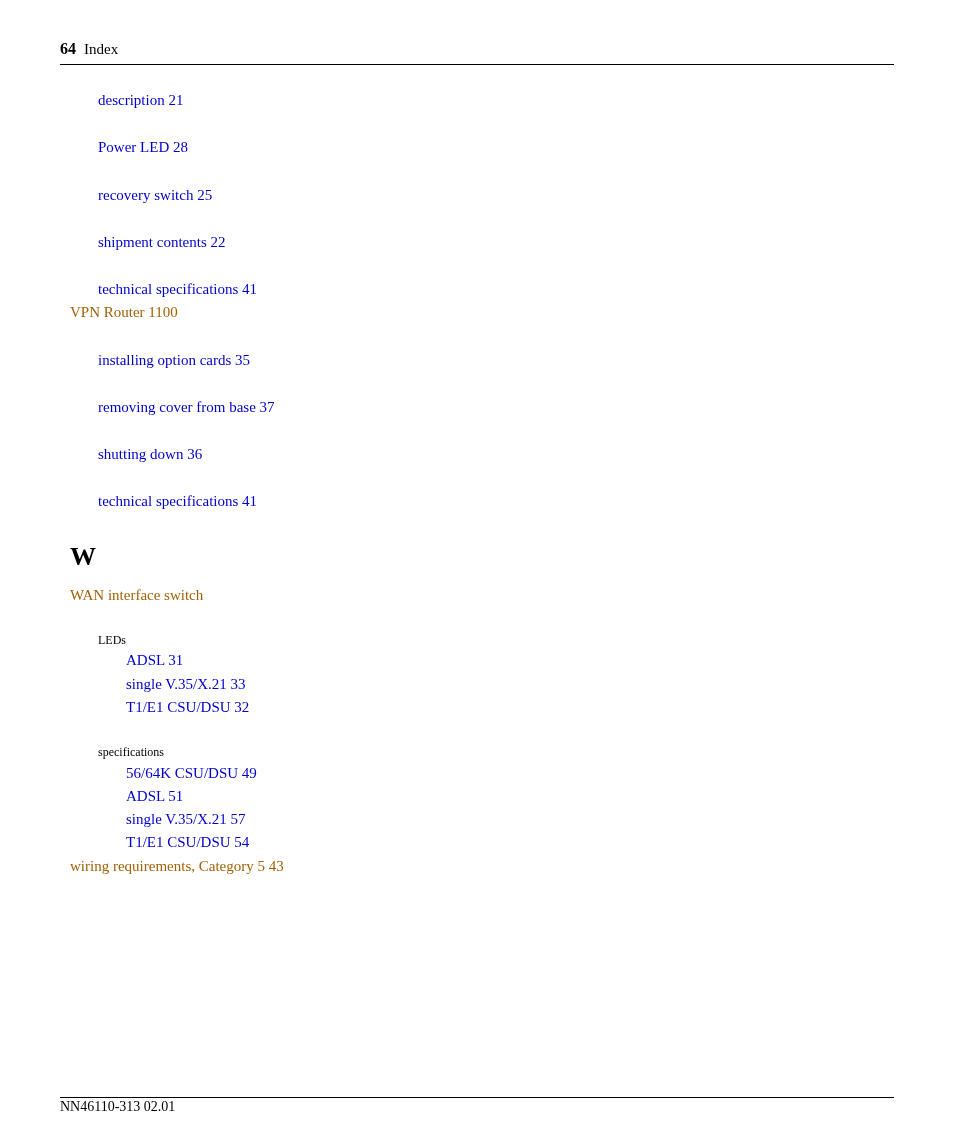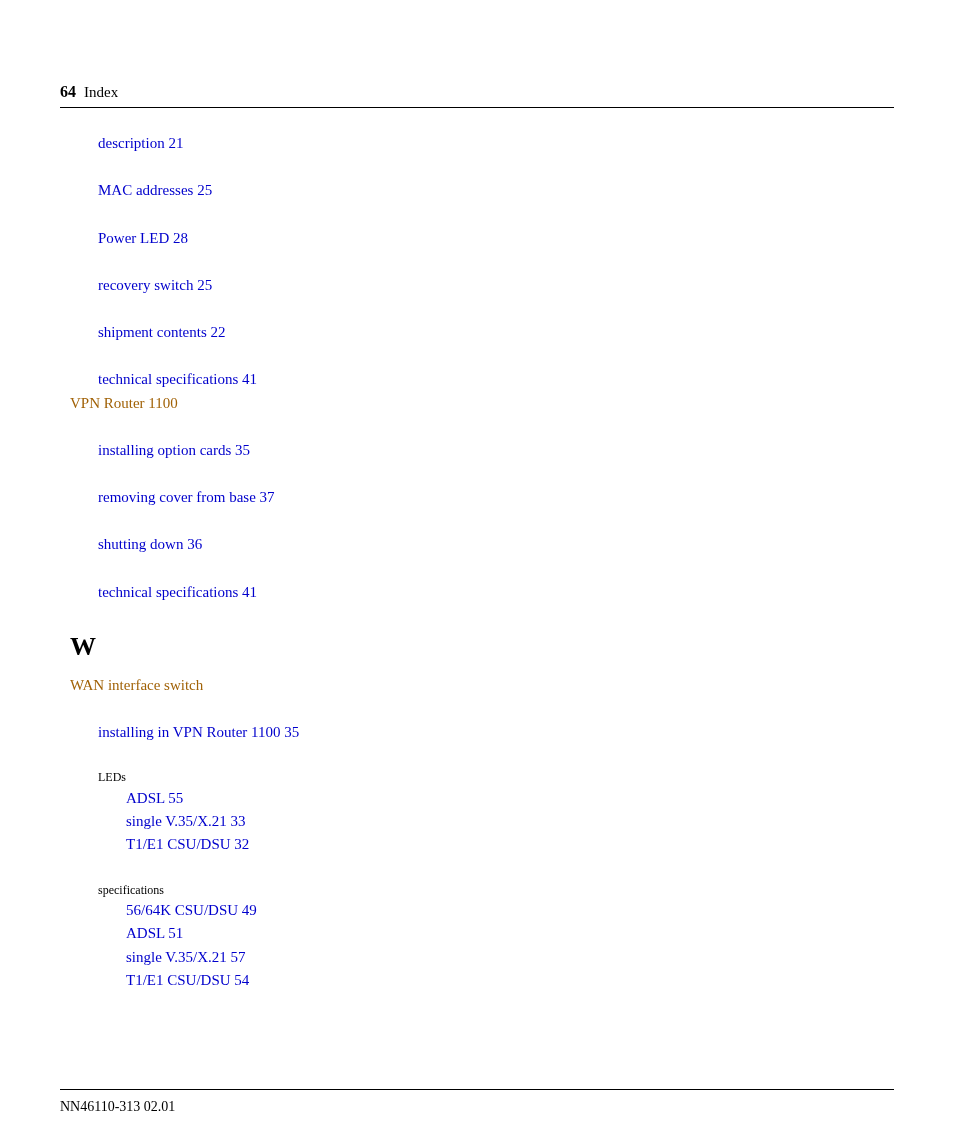--- a/index.html
+++ b/index.html
@@ -19,36 +19,35 @@
     }
 
     .page-container {
       padding: 40px 60px 60px 60px;
       min-height: 1145px;
       position: relative;
     }
 
     .page-header {
       display: flex;
-      align-items: flex-end;
+      align-items: center;
       border-bottom: 1.5px solid #000000;
       padding-bottom: 6px;
       margin-bottom: 18px;
     }
 
     .page-number {
       font-weight: bold;
       font-size: 16px;
       margin-right: 8px;
     }
 
     .header-title {
       font-size: 15px;
       font-weight: normal;
-      margin-top: 44px;
     }
 
     .index-content {
       padding-left: 10px;
     }
 
     .section-link {
       color: #0000cc;
       text-decoration: none;
       cursor: pointer;
@@ -90,21 +89,21 @@
       display: block;
       line-height: 1.55;
     }
 
     .page-footer {
       position: absolute;
       bottom: 30px;
       left: 60px;
       right: 60px;
       border-top: 1.5px solid #000000;
-      padding-top: 8px;
+      padding-top: 0;
     }
 
     .footer-text {
       font-size: 14px;
       color: #000000;
     }
   </style>
 </head>
 <body>
 
@@ -112,23 +111,20 @@
 
   <div class="page-header">
     <span class="page-number">64</span>
     <span class="header-title">Index</span>
   </div>
 
   <div class="index-content">
 
     <span class="line indent-1">
       <a class="section-link">description 21</a>
-    </span>
-    <span class="line indent-1">
-      <a class="section-link">MAC addresses 25</a>
     </span>
     <span class="line indent-1">
       <a class="section-link">Power LED 28</a>
     </span>
     <span class="line indent-1">
       <a class="section-link">recovery switch 25</a>
     </span>
     <span class="line indent-1">
       <a class="section-link">shipment contents 22</a>
     </span>
@@ -148,28 +144,25 @@
       <a class="section-link">shutting down 36</a>
     </span>
     <span class="line indent-1">
       <a class="section-link">technical specifications 41</a>
     </span>
 
     <div class="section-heading">W</div>
 
     <a class="top-level-link">WAN interface switch</a>
 
-    <span class="line indent-1">
-      <a class="section-link">installing in VPN Router 1100 35</a>
-    </span>
 
     <span class="line indent-1 sub-text">LEDs</span>
 
     <span class="line indent-2">
-      <a class="section-link">ADSL 55</a>
+      <a class="section-link">ADSL 31</a>
     </span>
     <span class="line indent-2">
       <a class="section-link">single V.35/X.21 33</a>
     </span>
     <span class="line indent-2">
       <a class="section-link">T1/E1 CSU/DSU 32</a>
     </span>
 
     <span class="line indent-1 sub-text">specifications</span>
 
@@ -179,20 +172,21 @@
     <span class="line indent-2">
       <a class="section-link">ADSL 51</a>
     </span>
     <span class="line indent-2">
       <a class="section-link">single V.35/X.21 57</a>
     </span>
     <span class="line indent-2">
       <a class="section-link">T1/E1 CSU/DSU 54</a>
     </span>
 
+    <a class="top-level-link">wiring requirements, Category 5 43</a>
 
   </div>
 
   <div class="page-footer">
     <span class="footer-text">NN46110-313 02.01</span>
   </div>
 
 </div>
 
 </body></html>

